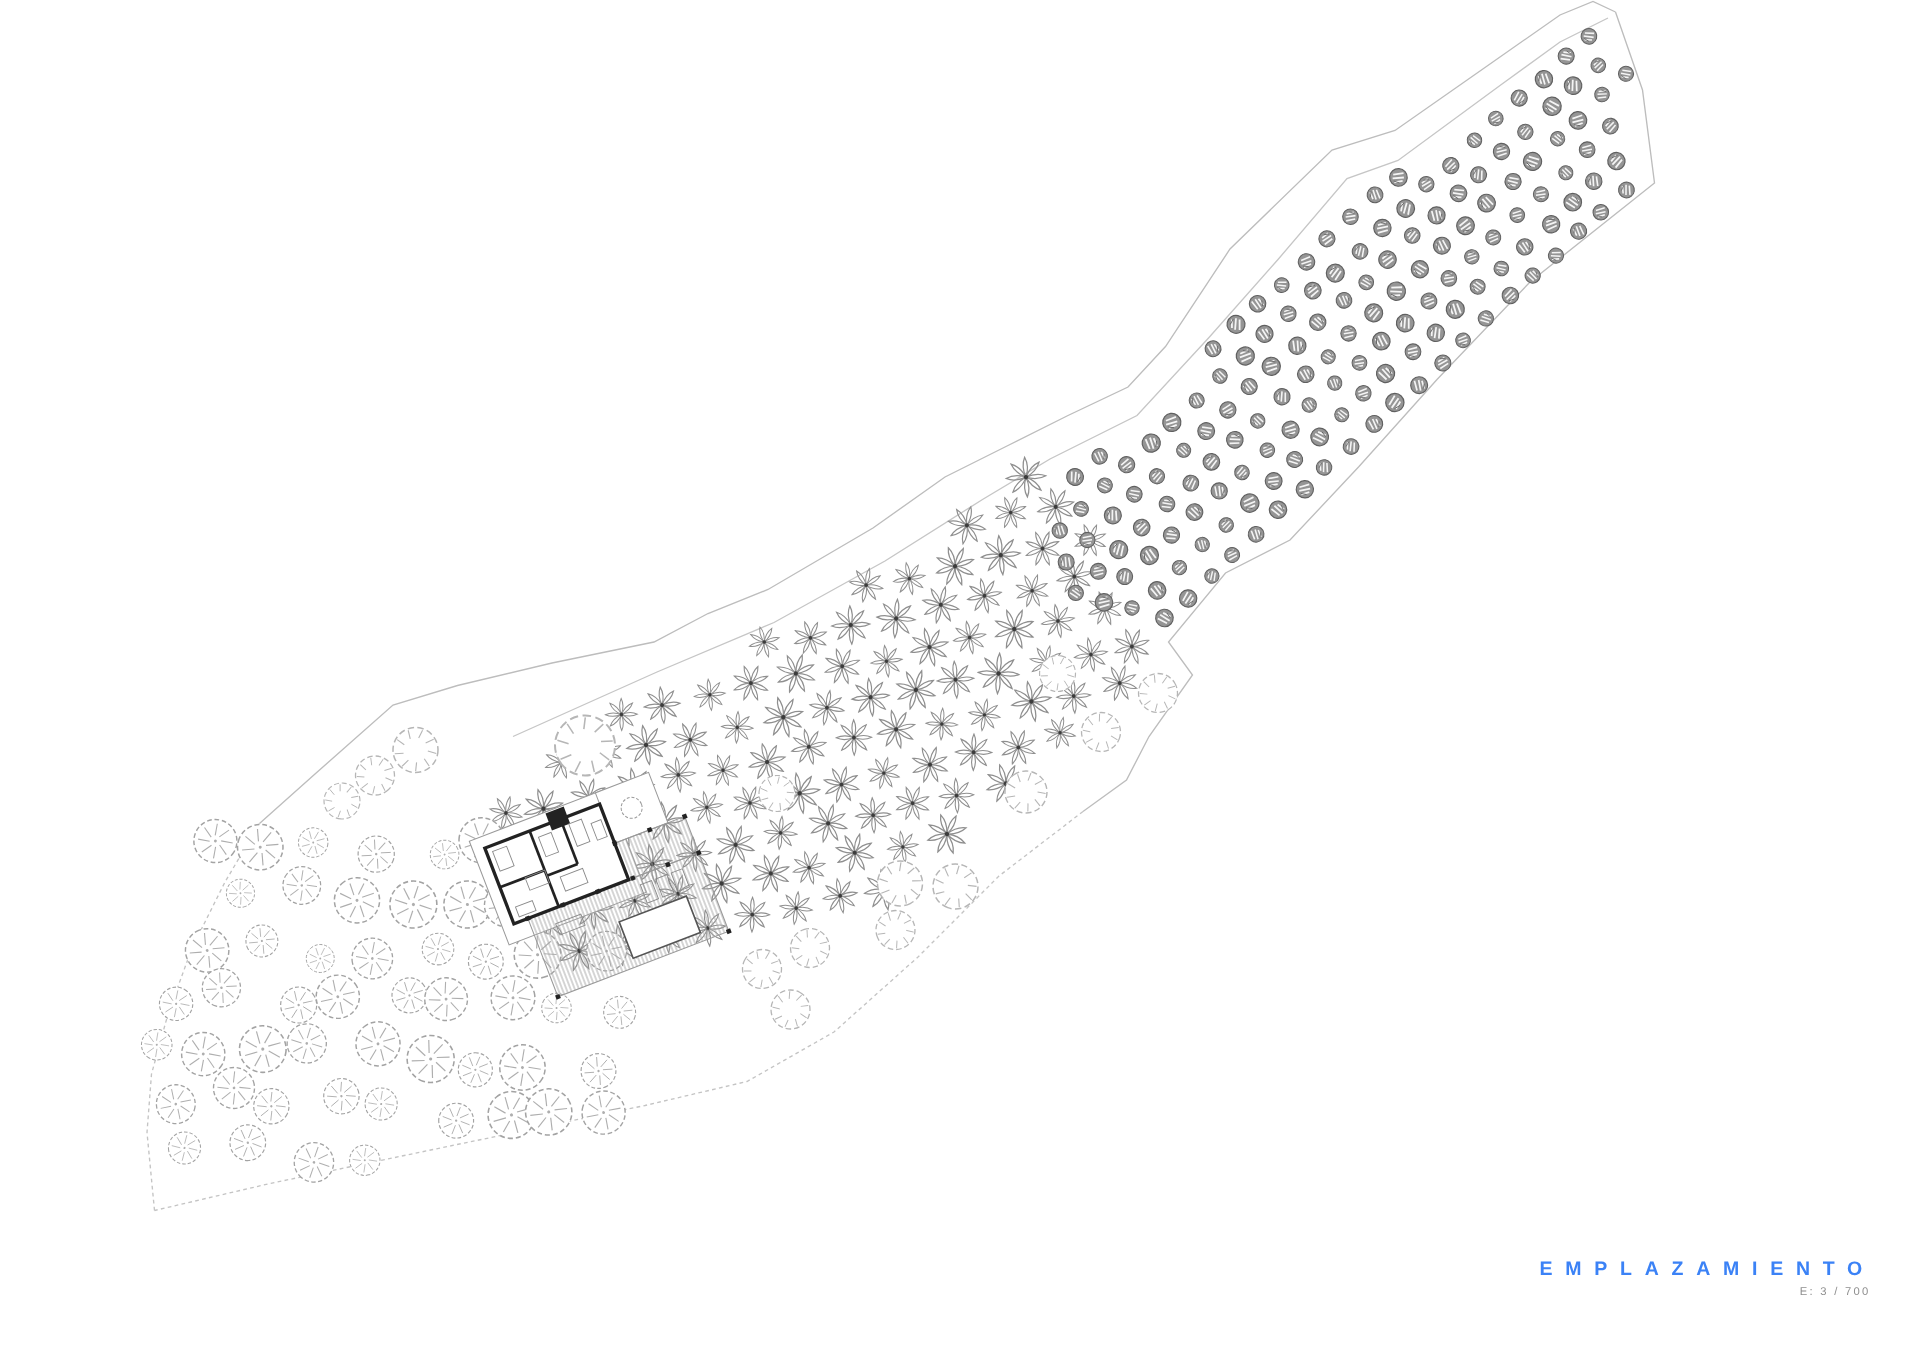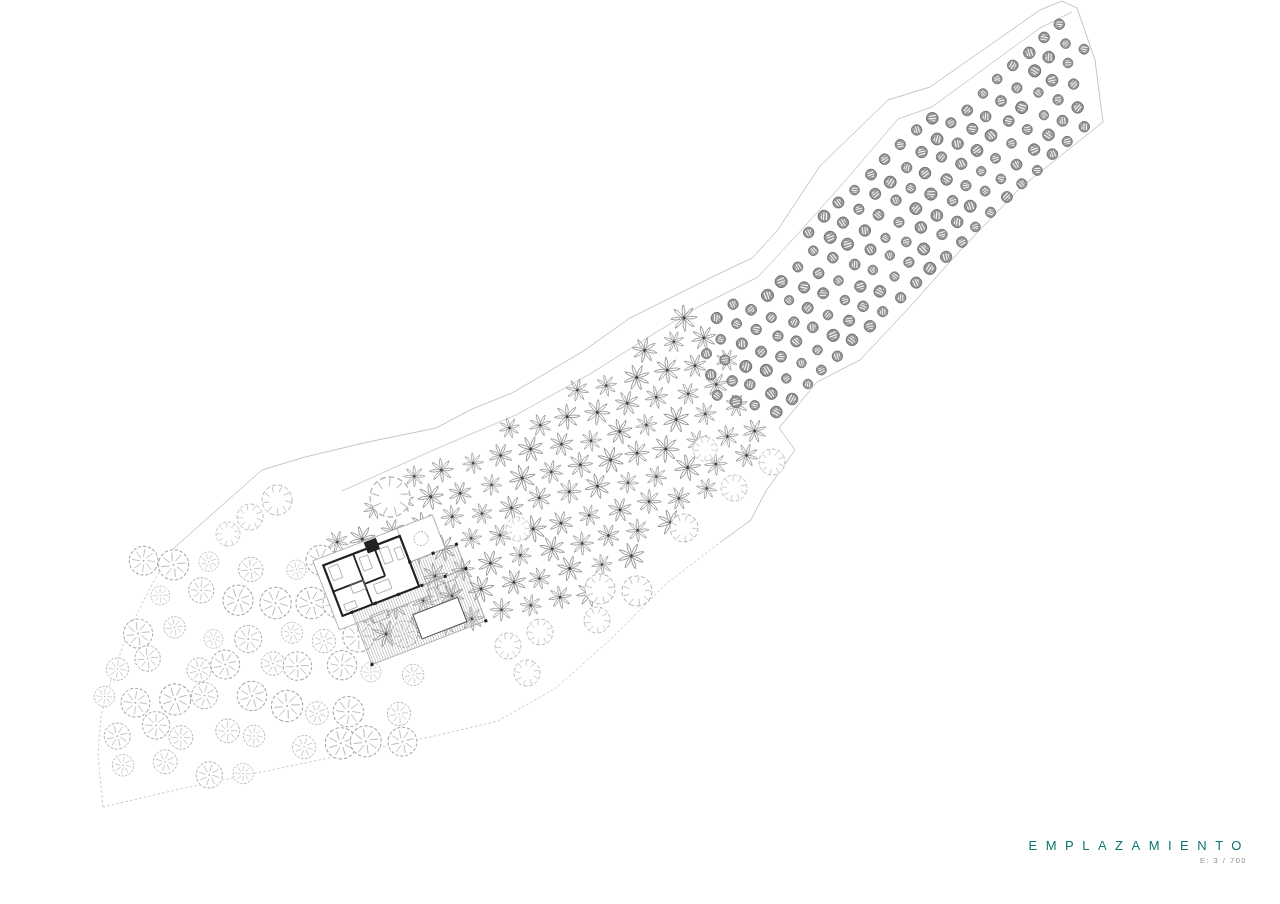--- a/index.html
+++ b/index.html
@@ -1,20 +1,20 @@
 <!DOCTYPE html>
 <html><head>
 <meta charset="utf-8">
 <style>
   html,body{margin:0;padding:0;background:#ffffff;}
   #page{position:relative;width:1280px;height:904px;background:#fff;overflow:hidden;
         font-family:"Liberation Sans", sans-serif;}
   #site-svg{position:absolute;left:0;top:0;}
   #title-block{position:absolute;right:30px;top:838px;text-align:right;}
-  #drawing-title{font-size:13px;letter-spacing:8.5px;color:#0f766e;white-space:nowrap;}
+  #drawing-title{font-size:13px;letter-spacing:8.5px;color:#3b82f6;white-space:nowrap;font-weight:bold;}
   #drawing-scale{font-size:7.5px;letter-spacing:1.5px;color:#8f8f8f;margin-top:3px;padding-right:3px;}
 </style>
 </head>
 <body>
 
 <div id="page">
   <svg id="site-svg" width="1280" height="904" viewBox="0 0 1280 904">
       <defs>
         <pattern id="deckhatch" width="2.6" height="8" patternUnits="userSpaceOnUse">
           <path d="M1.3,0 V8" stroke="#a5a5a5" stroke-width="0.6"></path>

